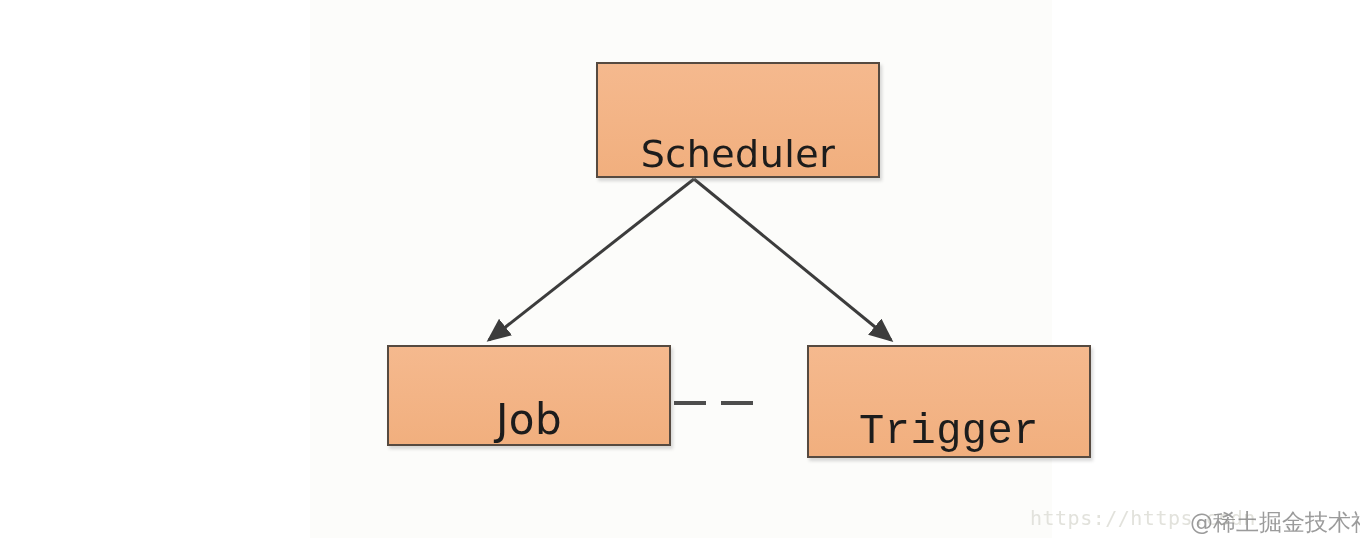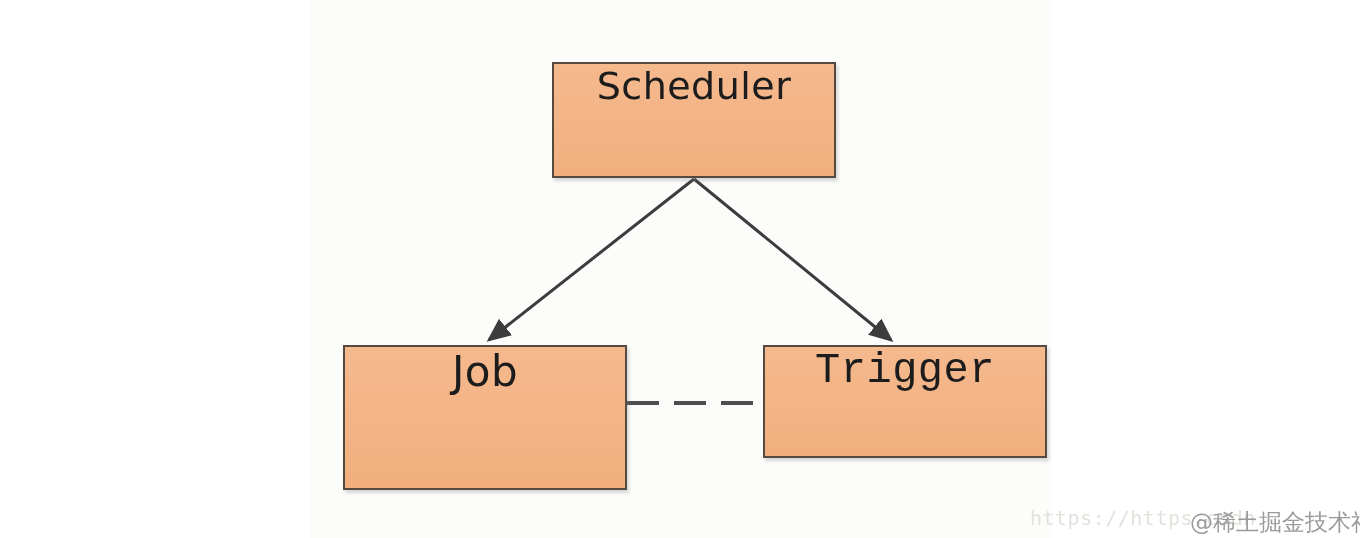--- a/index.html
+++ b/index.html
@@ -46,36 +46,37 @@
     fill: var(--arrow, #3C3C3C);
     stroke: none;
   }
   .node {
     position: absolute;
     box-sizing: border-box;
     background: linear-gradient(180deg, var(--node-fill-top, #F5B98E) 0%, var(--node-fill, #F1AF7E) 100%);
     border: 2px solid var(--node-border, #564A40);
     box-shadow: 2px 3px 3px rgba(130, 130, 130, 0.30);
     display: flex;
-    align-items: flex-start;
+    align-items: flex-end;
     justify-content: center;
     color: var(--text, #1C1C1C);
+    margin-left: 44px;
   }
   .node-scheduler {
     left: 552px;
     top: 62px;
     width: 284px;
     height: 116px;
     font-size: 38px;
   }
   .node-job {
     left: 343px;
     top: 345px;
     width: 284px;
-    height: 145px;
+    height: 101px;
     font-size: 42px;
   }
   .node-trigger {
     left: 763px;
     top: 345px;
     width: 284px;
     height: 113px;
     font-size: 42px;
     font-family: Liberation Mono, monospace;
   }

